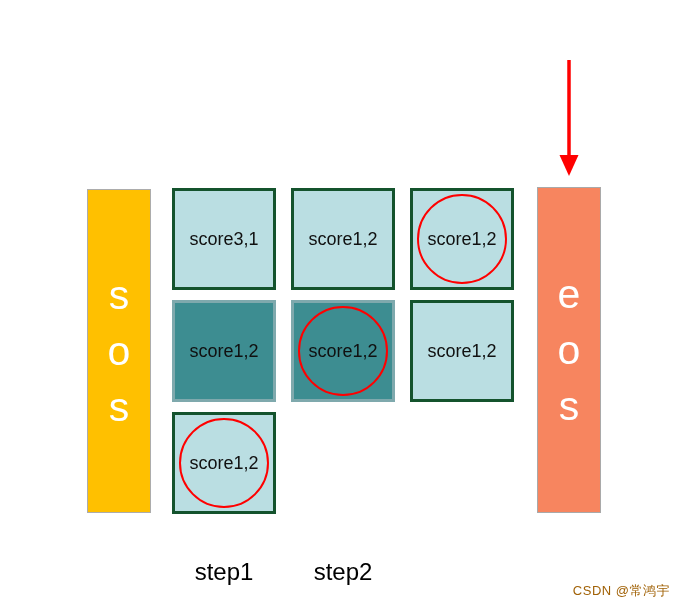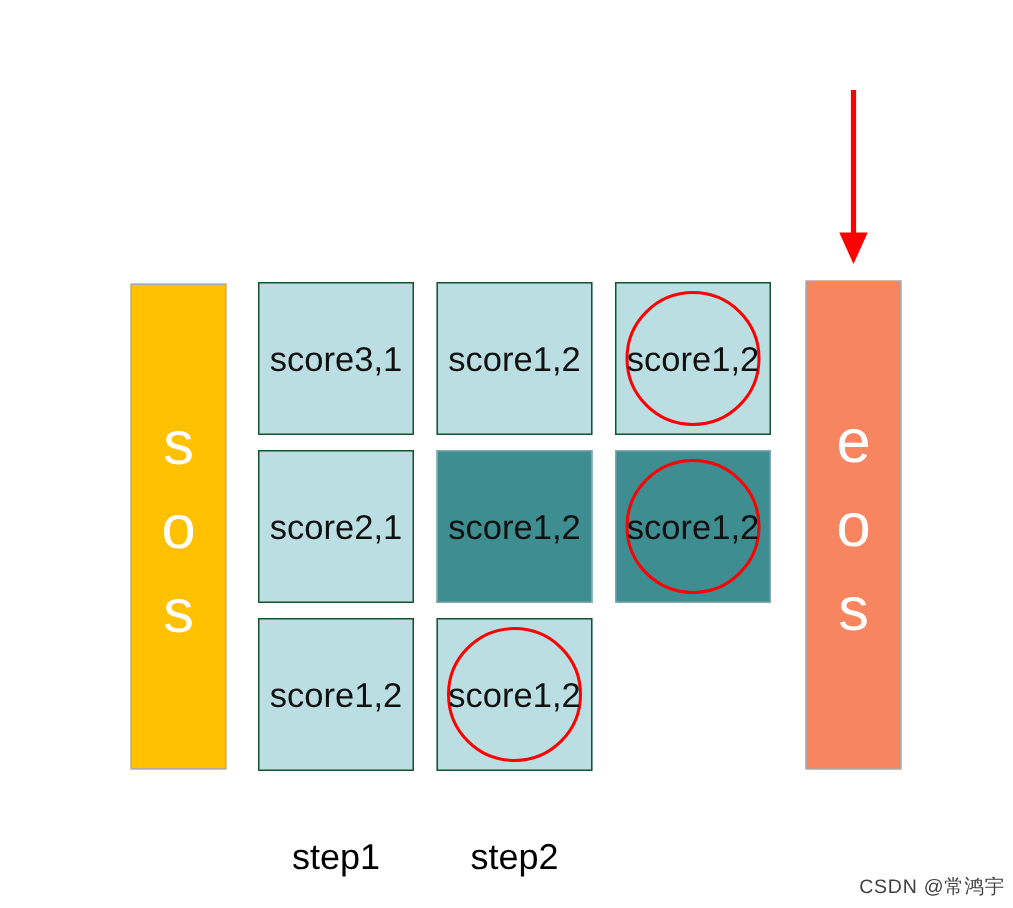--- a/index.html
+++ b/index.html
@@ -53,23 +53,23 @@
     grid-template-rows: repeat(3, 102px);
     column-gap: 15px;
     row-gap: 10px;
   }
   .cell {
     position: relative;
     display: flex;
     align-items: center;
     justify-content: center;
     background: #BADEE2;
-    border: 1px solid #14532d;
+    border: 3px solid #14532d;
     box-sizing: border-box;
-    font-size: 23px;
+    font-size: 18px;
     color: #101010;
   }
   .cell.dark {
     background: #3D8D91;
     border-color: #7FA9AD;
   }
   .cell .label { position: relative; z-index: 2; }
   .sel-circle {
     position: absolute;
     left: 50%;
@@ -100,21 +100,21 @@
     top: 58px;
     width: 26px;
     height: 120px;
   }
   
   .watermark {
     position: absolute;
     right: 5px;
     top: 582px;
     font-size: 13px;
-    color: #404040;
+    color: #a16207;
     letter-spacing: 0.5px;
     margin-left: 23px;
   }
 </style>
 </head>
 <body>
 
 <div class="canvas">
 
   <div class="arrow-wrap">
@@ -136,23 +136,20 @@
       <span class="label">score3,1</span>
     </div>
     <div class="cell">
       <span class="label">score1,2</span>
     </div>
     <div class="cell">
       <span class="sel-circle"></span>
       <span class="label">score1,2</span>
     </div>
 
-    <div class="cell">
-      <span class="label">score2,1</span>
-    </div>
     <div class="cell dark">
       <span class="label">score1,2</span>
     </div>
     <div class="cell dark">
       <span class="sel-circle"></span>
       <span class="label">score1,2</span>
     </div>
 
     <div class="cell">
       <span class="label">score1,2</span>

